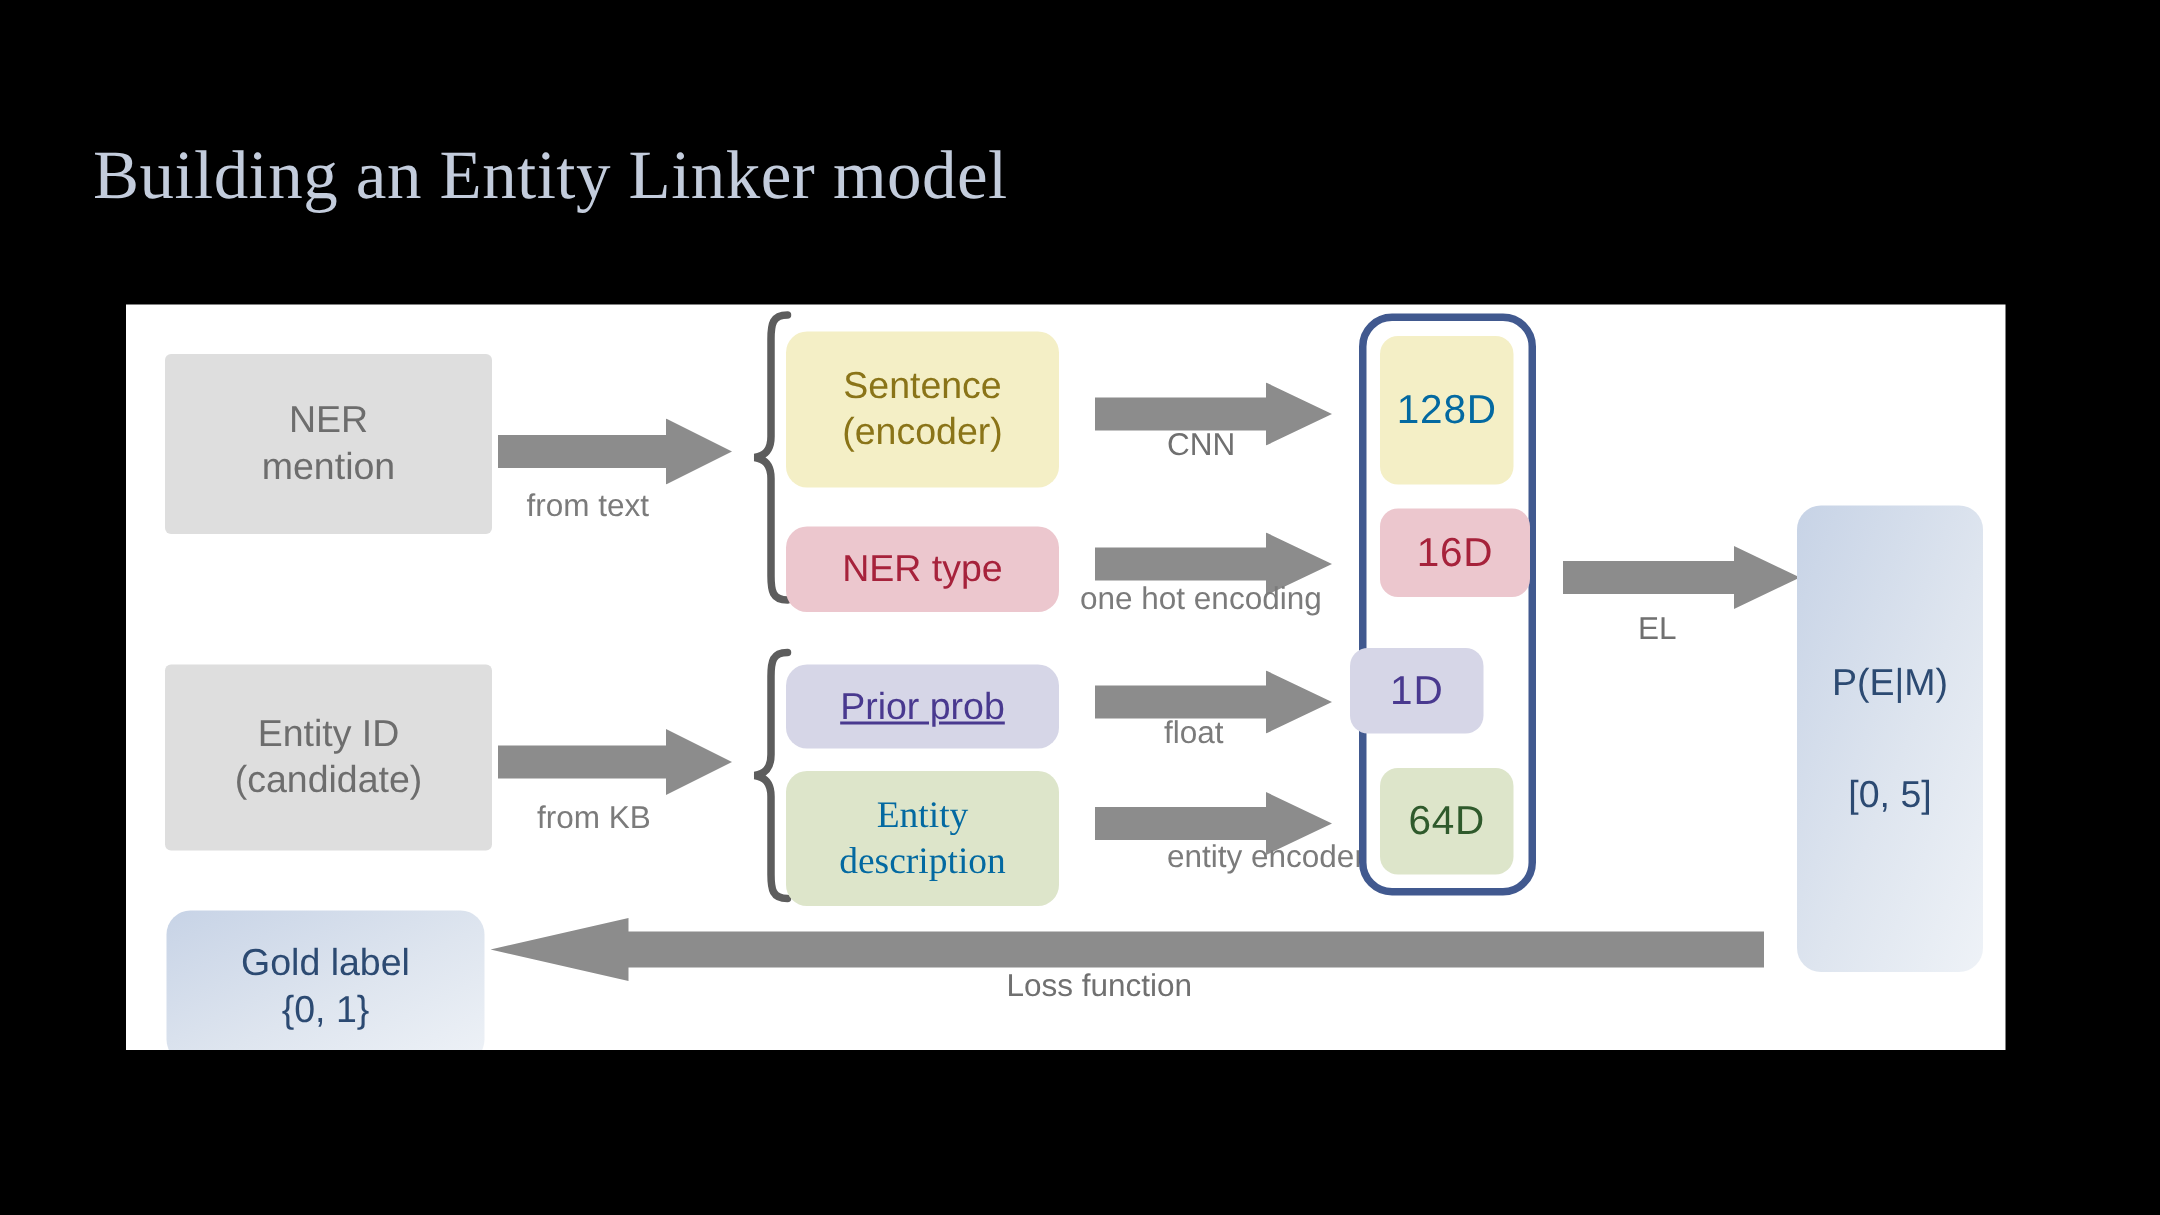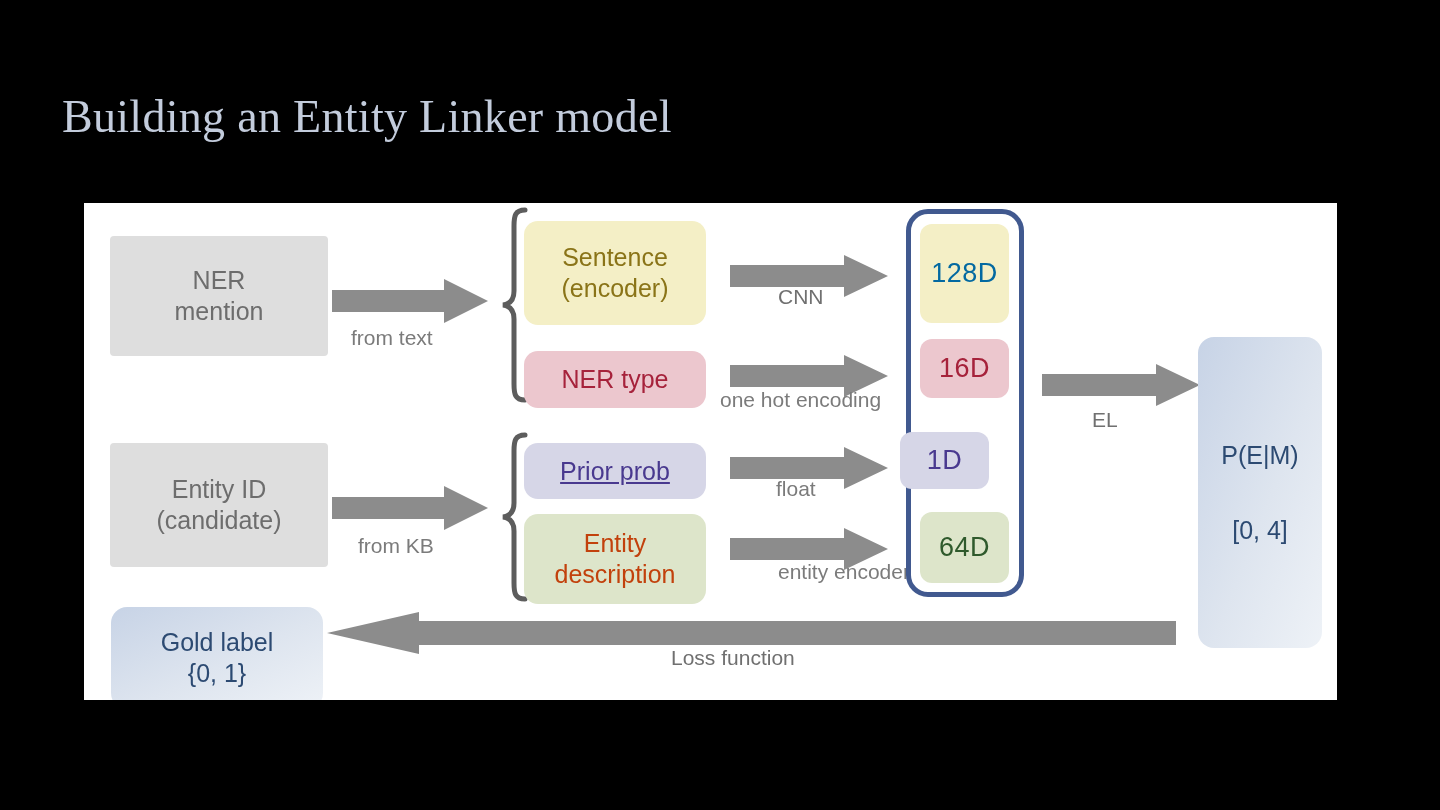--- a/index.html
+++ b/index.html
@@ -55,21 +55,21 @@
   }
 
   .node.gray {
     background: #dedede;
     color: #6d6d6d;
     border-radius: 4px;
   }
   .node.yellow  { background: #f4efc6; color: #8a7418; }
   .node.pink    { background: #ecc7ce; color: #a6223b; }
   .node.purple  { background: #d6d6e7; color: #49398f; text-decoration: underline; }
-  .node.green   { background: #dde5ca; color: #c2410c; }
+  .node.green   { background: #dde5ca; color: #0369a1; font-family: Liberation Serif, serif; }
 
   .node.bluegrad {
     background: linear-gradient(to bottom right, #c7d3e6 0%, #dee5ef 55%, #eef2f7 100%);
     color: #2c4a72;
     border-radius: 16px;
   }
 
   
   .dimchip {
     position: absolute;
@@ -197,36 +197,36 @@
     <svg width="158" height="42" viewBox="0 0 158 42">
       <polygon points="0,10 114,10 114,0 158,21 114,42 114,32 0,32" fill="#8c8c8c"></polygon>
     </svg>
   </div>
   <div class="caption" style="left:650px; top:357px;margin-left:44px;">entity encoder</div>
 
   <div id="dim-stack-outline" style="left:822px; top:6px; width:118px; height:388px;"></div>
 
   <div class="dimchip yellow" style="left:836px; top:21px; width:89px; height:99px;">128D</div>
 
-  <div class="dimchip pink" style="left:836px; top:136px; width:89px; height:59px;">16D</div>
+  <div class="dimchip pink" style="left:836px; top:136px; width:100px; height:59px;">16D</div>
 
   <div class="dimchip purple" style="left:816px; top:229px; width:89px; height:57px;">1D</div>
 
   <div class="dimchip green" style="left:836px; top:309px; width:89px; height:71px;">64D</div>
 
   <div class="arrow" style="left:958px; top:161px;">
     <svg width="158" height="42" viewBox="0 0 158 42">
       <polygon points="0,10 114,10 114,0 158,21 114,42 114,32 0,32" fill="#8c8c8c"></polygon>
     </svg>
   </div>
   <div class="caption big" style="left:1008px; top:205px;">EL</div>
 
   <div class="node bluegrad" style="left:1114px; top:134px; width:124px; height:311px; gap:44px;">
     <span>P(E|M)</span>
-    <span>[0, 4]</span>
+    <span>[0, 5]</span>
   </div>
 
   <div class="arrow" style="left:243px; top:409px;">
     <svg width="849" height="42" viewBox="0 0 849 42">
       <polygon points="0,21 92,0 92,9 849,9 849,33 92,33 92,42" fill="#8c8c8c"></polygon>
     </svg>
   </div>
   <div class="caption big" style="left:587px; top:443px;">Loss function</div>
 
 </div>

